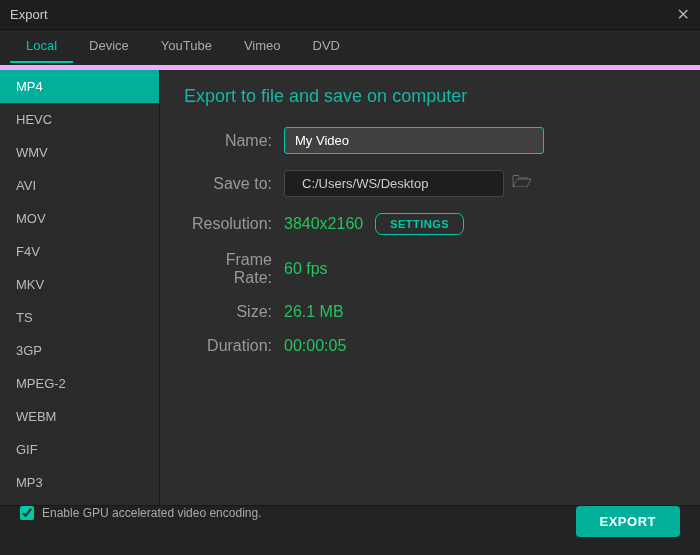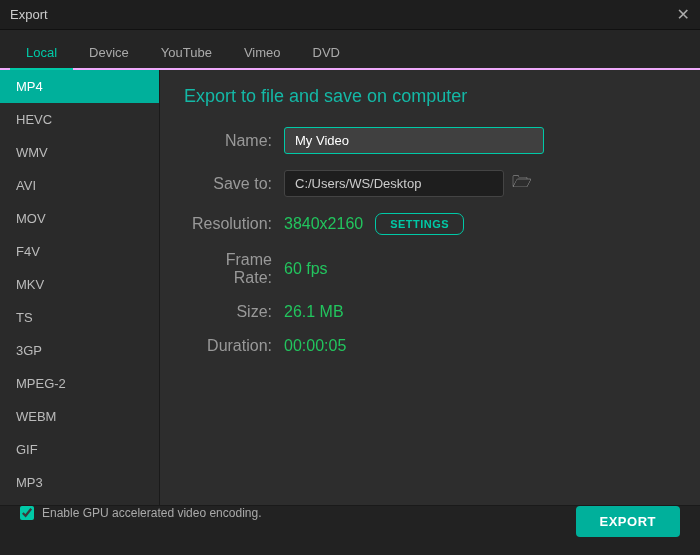--- a/index.html
+++ b/index.html
@@ -29,23 +29,23 @@
     .title-bar-close {
       color: #aaa;
       cursor: pointer;
       font-size: 16px;
       line-height: 1;
     }
 
     .tab-bar {
       background: #252525;
       display: flex;
-      align-items: flex-end;
+      align-items: flex-start;
       padding: 0 10px;
-      border-bottom: 2px solid #f0abfc;
+      border-bottom: 5px solid #f0abfc;
       height: 40px;
     }
     .tab {
       padding: 8px 16px;
       font-size: 13px;
       color: #aaa;
       cursor: pointer;
       border-bottom: 2px solid transparent;
       margin-bottom: -2px;
     }
@@ -118,21 +118,21 @@
 
     .save-to-row {
       display: flex;
       align-items: center;
       gap: 8px;
     }
     .save-to-path {
       background: #1e1e1e;
       border: 1px solid #444;
       border-radius: 3px;
-      padding: 5px 10px;
+      padding: 5px 17px;
       color: #ccc;
       font-size: 13px;
       width: 220px;
     }
     .folder-icon {
       color: #aaa;
       font-size: 16px;
       cursor: pointer;
     }
 

